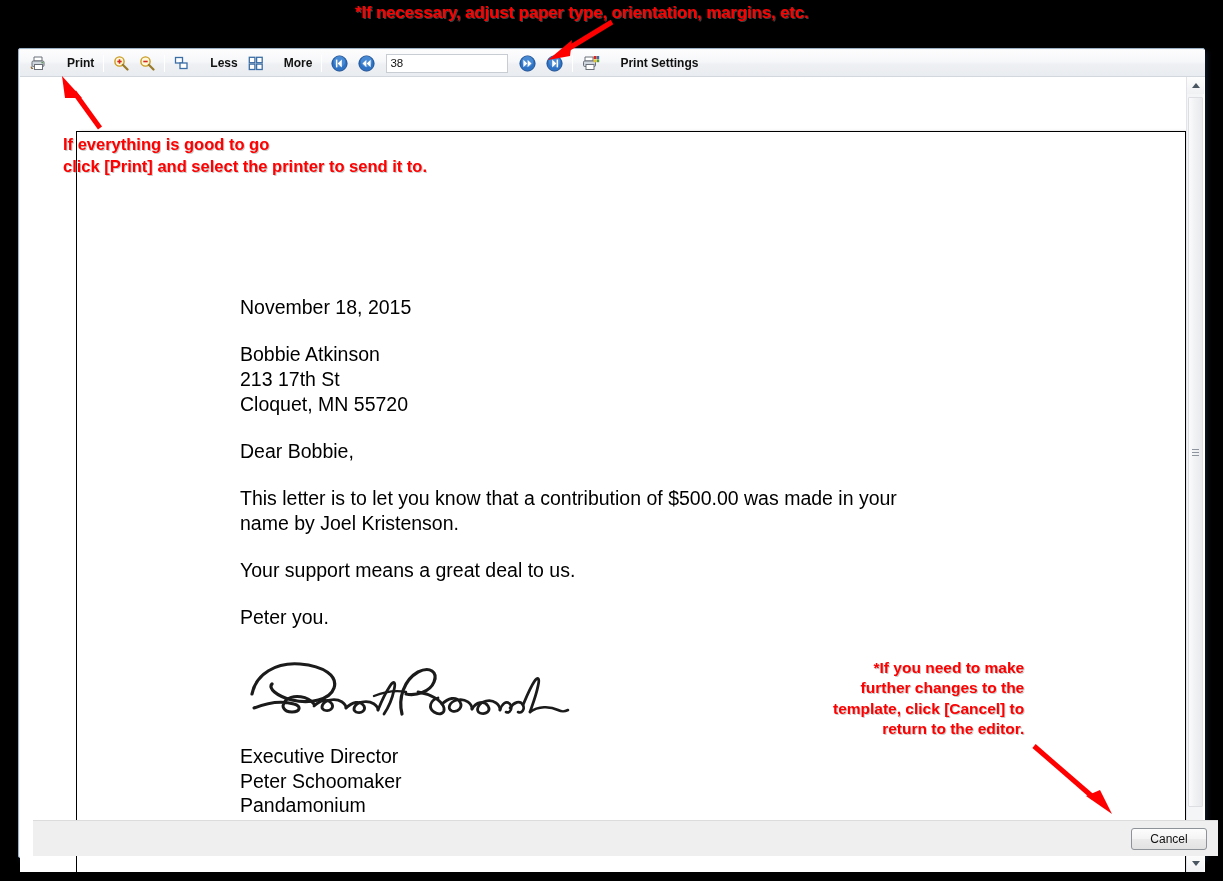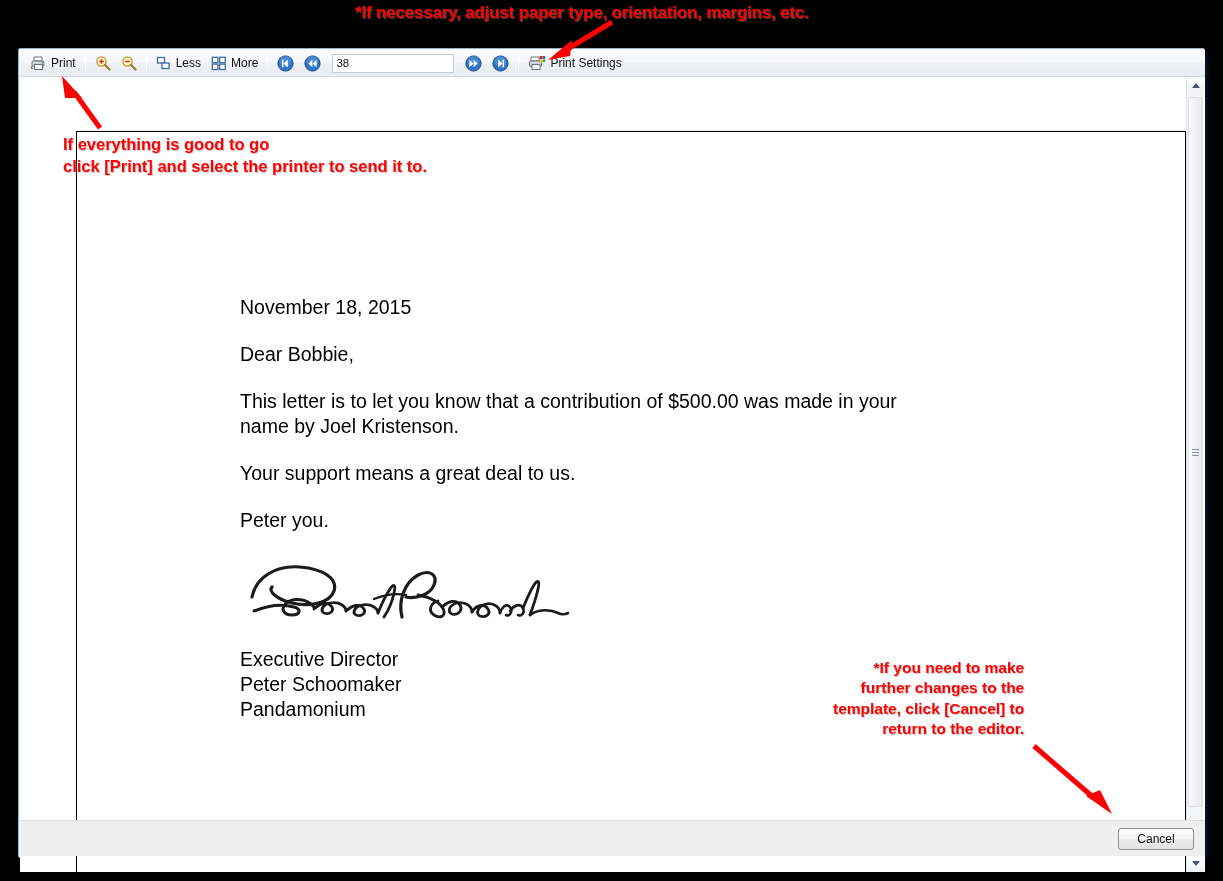--- a/index.html
+++ b/index.html
@@ -46,26 +46,27 @@
   #toolbar {
     position: absolute; left: 1px; top: 1px;
     width: 1185px; height: 27px;
     background: linear-gradient(to bottom, #fdfdfe 0%, #f6f7f9 45%, #eef0f3 55%, #e9ecf0 100%);
     border-bottom: 1px solid #d2d7de;
     display: flex; align-items: center;
     padding-left: 5px;
     font-size: 12px; color: #1a1a1a;
   }
   .tb-item {
-    display: flex; align-items: center; gap: 4px;
+    display: flex; align-items: center; gap: 20px;
     height: 22px; padding: 0 4px;
     border: 1px solid transparent;
     border-radius: 2px;
     cursor: default;
     white-space: nowrap;
+    font-weight: bold;
   }
   .tb-sep {
     width: 1px; height: 17px; margin: 0 4px;
     background: #c9ced6;
     border-right: 1px solid #ffffff;
   }
   .tb-label { font-size: 12px; color: #111; }
   .ico { display: inline-block; line-height: 0; }
 
   #page-field {
@@ -140,21 +141,21 @@
     border-radius: 1px;
     display: flex; align-items: center; justify-content: center;
     cursor: default;
   }
   .grip { width: 7px; height: 1px; background: #8d949d; margin: 1px 0; }
   .grip-box { display: flex; flex-direction: column; align-items: center; }
 
   
   #footer {
     position: absolute;
-    left: 1px; bottom: 1px;
+    left: 14px; bottom: 1px;
     width: 1185px; height: 36px;
     background: #efefef;
     border-top: 1px solid #dcdcdc;
   }
   #cancel-button {
     position: absolute; right: 11px; top: 7px;
     width: 76px; height: 22px;
     font-family: "Liberation Sans", sans-serif;
     font-size: 12px; color: #111;
     background: linear-gradient(to bottom,#fdfdfd 0%,#f4f4f4 48%,#ebebeb 52%,#e2e2e2 100%);
@@ -332,20 +333,25 @@
     <div id="preview-area">
 
       <div id="paper">
 
         <div id="letter">
 
           <div class="lblock">
             <span class="ln">November 18, 2015</span>
           </div>
 
+          <div class="lblock">
+            <span class="ln">Bobbie Atkinson</span>
+            <span class="ln">213 17th St</span>
+            <span class="ln">Cloquet, MN  55720</span>
+          </div>
 
           <div class="lblock">
             <span class="ln">Dear Bobbie,</span>
           </div>
 
           <div class="lblock">
             <span class="ln">This letter is to let you know that a contribution of $500.00 was made in your</span>
             <span class="ln">name by Joel Kristenson.</span>
           </div>
 

